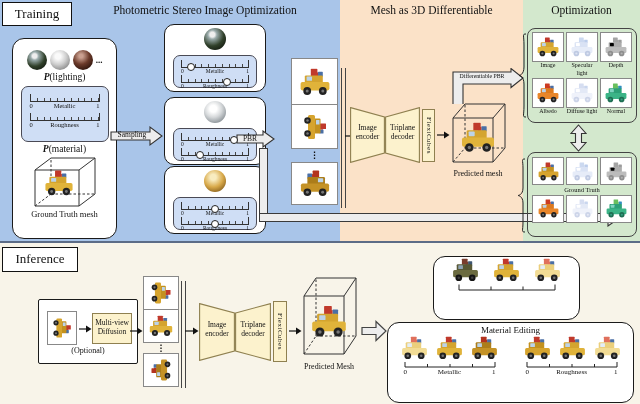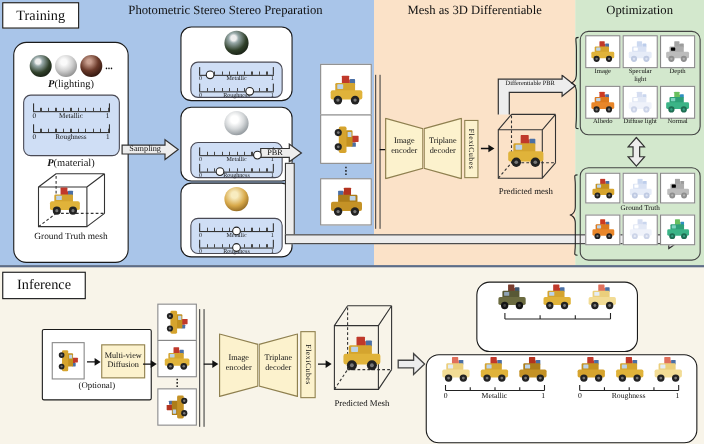--- a/index.html
+++ b/index.html
@@ -81,21 +81,21 @@
       </symbol>
     </defs>
   </svg>
 
   <div class="abs sec-prep"></div>
   <div class="abs sec-mesh"></div>
   <div class="abs sec-opt"></div>
   <div class="abs divider"></div>
 
   <div class="abs corner-tag" style="left:2px;top:2px;width:68px;height:22px;font-family:Liberation Serif, serif;">Training</div>
-  <div class="abs sec-title" style="left:72px;width:266px;">Photometric Stereo Stereo Preparation</div>
+  <div class="abs sec-title" style="left:72px;width:266px;">Photometric Stereo Image Optimization</div>
   <div class="abs sec-title" style="left:340px;width:183px;">Mesh as 3D Differentiable</div>
   <div class="abs sec-title" style="left:523px;width:117px;">Optimization</div>
 
   <div class="abs wbox" style="left:12px;top:38px;width:103px;height:199px;">
     <div style="display:flex;justify-content:center;align-items:center;gap:3px;margin-top:11px;">
       <span class="sphere sph-env1" style="width:20px;height:20px;"></span>
       <span class="sphere sph-gray" style="width:20px;height:20px;"></span>
       <span class="sphere sph-red" style="width:20px;height:20px;"></span>
       <span style="font-size:9px;font-weight:bold;">...</span>
     </div>
@@ -486,20 +486,21 @@
       <svg class="truck t-bright" width="31" height="24" viewBox="0 0 60 46">
           <use href="#truckSym"></use>
         </svg>
     </div>
     <svg style="display:block;margin:1px auto 0;" width="100" height="8" viewBox="0 0 100 8">
         <path d="M2,7 H98 M2,1.5 V7 M34,3.5 V7 M66,3.5 V7 M98,1.5 V7" stroke="#222" stroke-width="1" fill="none"></path>
       </svg>
   </div>
 
   <div class="abs wbox" style="left:387px;top:322px;width:245px;height:79px;">
+    <div class="cap" style="font-size:9px;margin-top:2px;">Material Editing</div>
     <div style="display:flex;justify-content:center;gap:4px;margin-top:1px;">
       <svg class="truck t-bright" width="31" height="24" viewBox="0 0 60 46">
           <use href="#truckSym"></use>
         </svg>
       <svg class="truck" width="31" height="24" viewBox="0 0 60 46">
           <use href="#truckSym"></use>
         </svg>
       <svg class="truck t-gold2" width="31" height="24" viewBox="0 0 60 46">
           <use href="#truckSym"></use>
         </svg>

